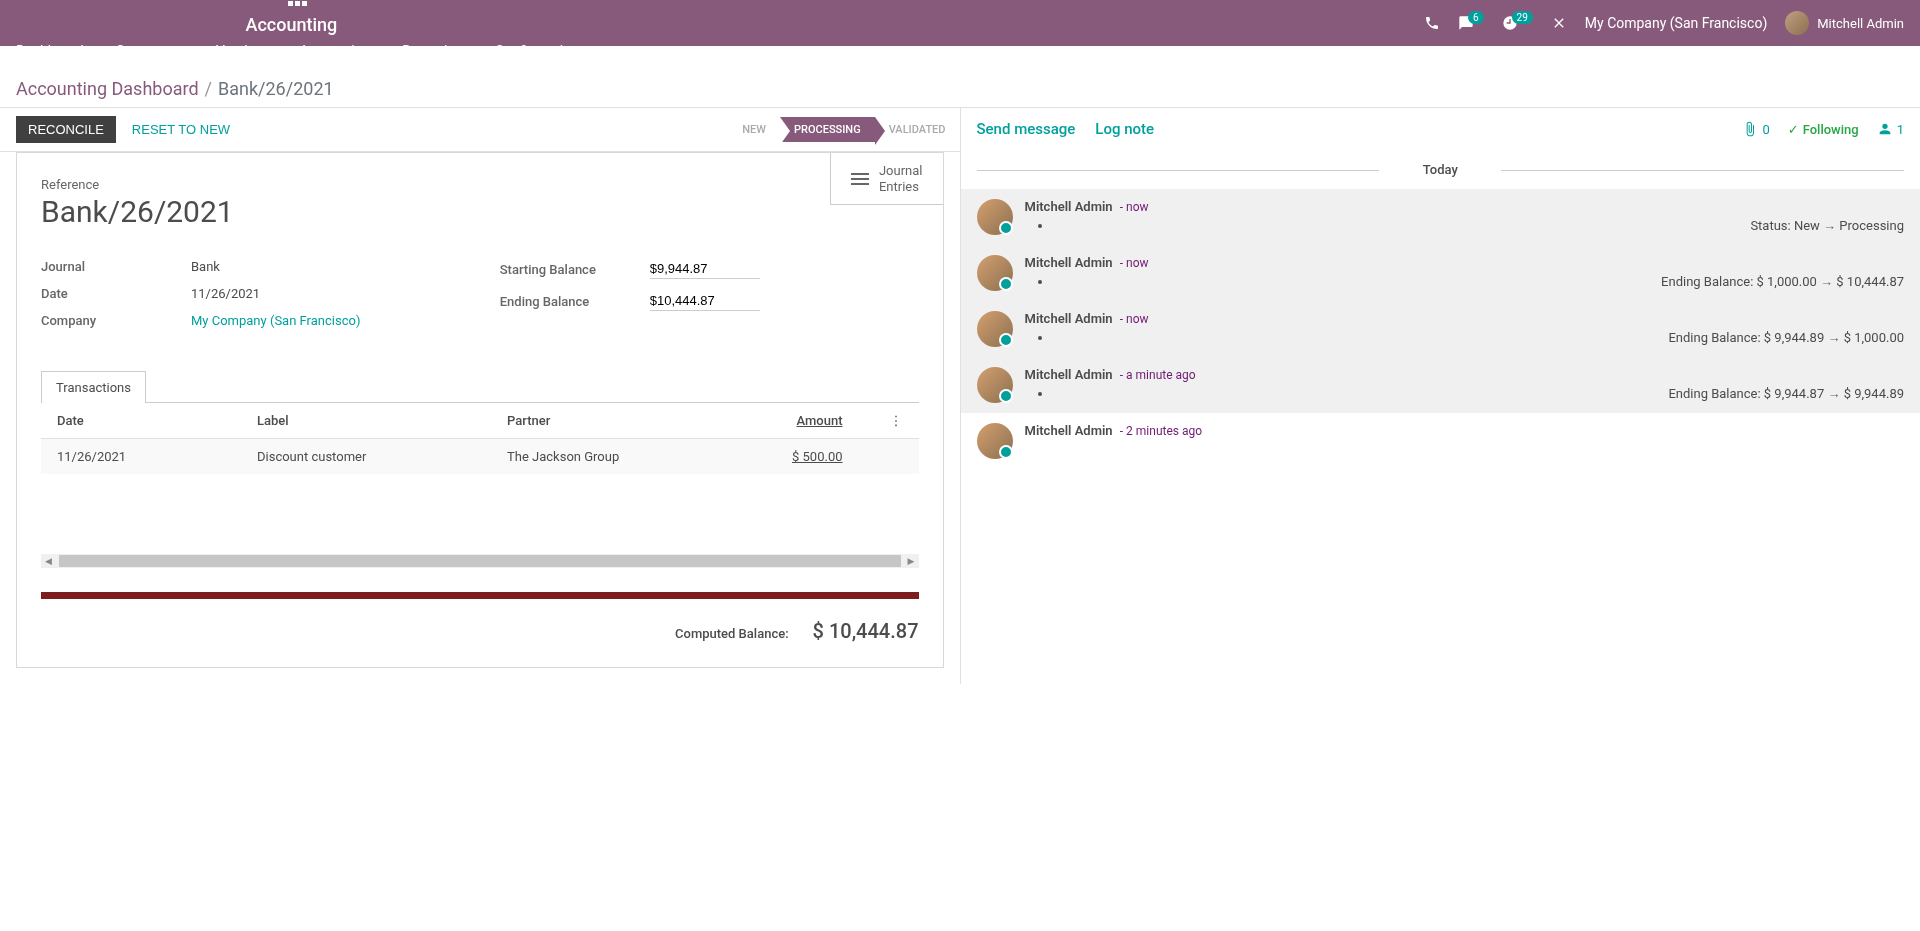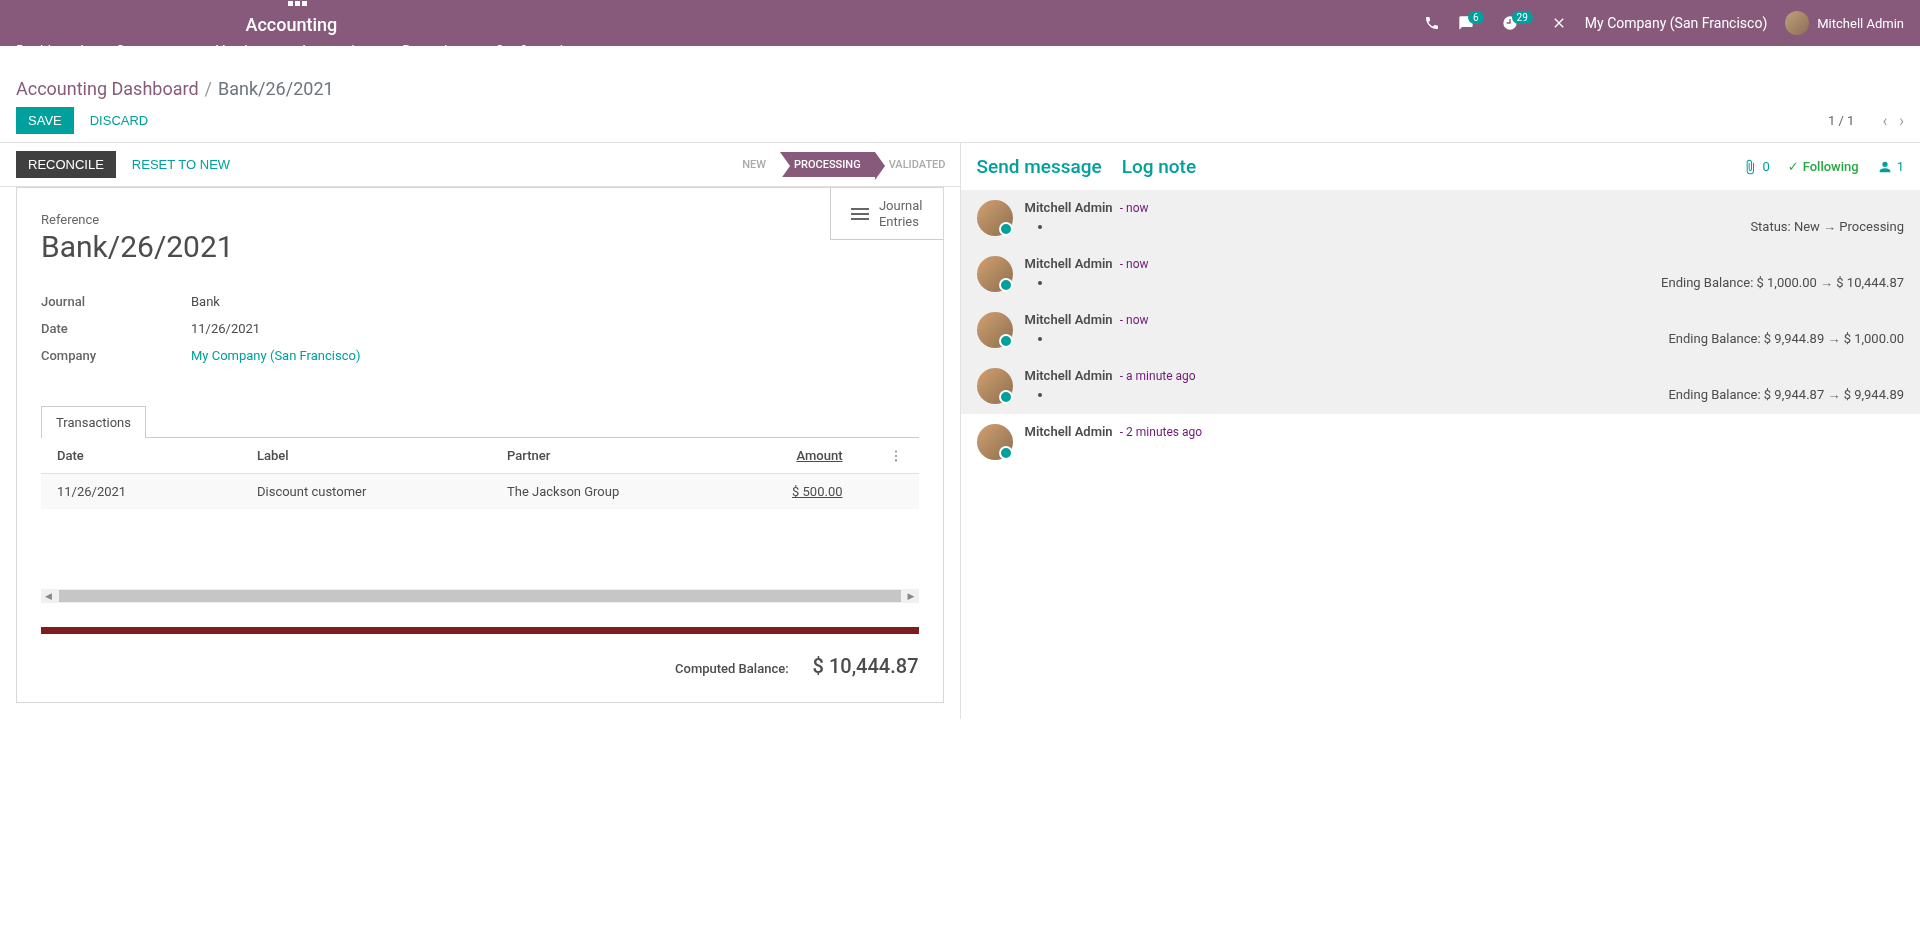--- a/index.html
+++ b/index.html
@@ -71,21 +71,21 @@
 .scroll-track { height: 14px; background: #f0f0f0; margin: 80px 0 8px; position: relative; display: flex; align-items: center; }
 .scroll-track::before { content: "◀"; position: absolute; left: 4px; font-size: 9px; color: #888; }
 .scroll-track::after { content: "▶"; position: absolute; right: 4px; font-size: 9px; color: #888; }
 .scroll-thumb { background: #c6c6c6; height: 12px; flex: 1; margin: 0 18px; }
 .computed-row { border-top: 7px solid #7f1d1d; margin-top: 24px; padding-top: 20px; display: flex; justify-content: flex-end; align-items: baseline; gap: 24px; }
 .computed-label { font-size: 13px; font-weight: 500; }
 .computed-value { font-size: 20px; font-weight: 500; }
 .chatter { flex: 1; border-left: 1px solid #e0e0e0; padding: 0; }
 .chatter-top { display: flex; justify-content: space-between; padding: 12px 16px; align-items: center; }
 .chatter-actions { display: flex; gap: 20px; }
-.chatter-action { color: #00a09d; font-size: 19px; cursor: pointer; font-weight: 500; }
+.chatter-action { color: #00a09d; font-size: 15px; cursor: pointer; font-weight: 500; }
 .chatter-meta { display: flex; gap: 18px; align-items: center; font-size: 13px; }
 .meta-item { display: flex; gap: 4px; align-items: center; cursor: pointer; }
 .following { color: #28a745; font-weight: 500; }
 .divider-label { text-align: center; color: #4c4c4c; font-size: 13px; font-weight: 500; position: relative; margin: 12px 0; }
 .divider-label::before, .divider-label::after { content: ""; position: absolute; top: 50%; width: 42%; height: 1px; background: #ccc; }
 .divider-label::before { left: 16px; }
 .divider-label::after { right: 16px; }
 .message { display: flex; gap: 12px; padding: 10px 16px; }
 .message.highlighted { background: #f0f0f0; }
 .msg-avatar { width: 36px; height: 36px; border-radius: 50%; background: linear-gradient(135deg,#d4a070,#8b6f50); position: relative; flex-shrink: 0; }
@@ -155,33 +155,20 @@
     </div>
   </div>
 </div>
 
 <div class="control-panel">
   <div class="breadcrumb">
     <a>Accounting Dashboard</a>
     <span class="sep">/</span>
     <span class="current">Bank/26/2021</span>
   </div>
-  <div class="toolbar">
-    <div class="toolbar-left">
-      <button class="btn btn-primary">SAVE</button>
-      <button class="btn btn-secondary">DISCARD</button>
-    </div>
-    <div class="toolbar-right">
-      <span class="pager">1 / 1</span>
-      <div class="pager-arrows">
-        <span class="pager-arrow">‹</span>
-        <span class="pager-arrow">›</span>
-      </div>
-    </div>
-  </div>
 </div>
 
 <div class="main-area">
   <div class="form-view">
     <div class="statusbar-row">
       <div class="status-buttons">
         <button class="btn-reconcile">RECONCILE</button>
         <button class="btn-reset">RESET TO NEW</button>
       </div>
       <div class="statusbar">
@@ -213,20 +200,30 @@
             <div class="field-label">Journal</div>
             <div class="field-value">Bank</div>
           </div>
           <div class="field-row">
             <div class="field-label">Date</div>
             <div class="field-value">11/26/2021</div>
           </div>
           <div class="field-row">
             <div class="field-label">Company</div>
             <div class="field-value link">My Company (San Francisco)</div>
+          </div>
+        </div>
+        <div class="field-col">
+          <div class="field-row">
+            <div class="field-label">Starting Balance</div>
+            <input class="field-input" value="$9,944.87" style="">
+          </div>
+          <div class="field-row">
+            <div class="field-label">Ending Balance</div>
+            <input class="field-input" value="$10,444.87" style="">
           </div>
         </div>
       </div>
 
       <div class="tabs">
         <div class="tab-header">
           <div class="tab active">Transactions</div>
         </div>
         <div class="trans-table">
           <div class="trans-head">
@@ -275,20 +272,21 @@
           <span>Following</span>
         </div>
         <div class="meta-item" style="color:#00a09d">
           <svg viewBox="0 0 24 24">
               <path d="M12 12a4 4 0 100-8 4 4 0 000 8zm0 2c-2.7 0-8 1.3-8 4v2h16v-2c0-2.7-5.3-4-8-4z"></path>
             </svg>
           <span>1</span>
         </div>
       </div>
     </div>
+    <div class="divider-label">Today</div>
     <div id="messages-container">
         <div class="message highlighted">
           <div class="msg-avatar"></div>
           <div class="msg-body">
             <div class="msg-header"><span class="msg-author">Mitchell Admin</span> <span class="msg-time">- now</span></div>
             <ul class="msg-content">
               <li>Status: New <span class="arrow">→</span> Processing</li>
             </ul>
           </div>
         </div>

